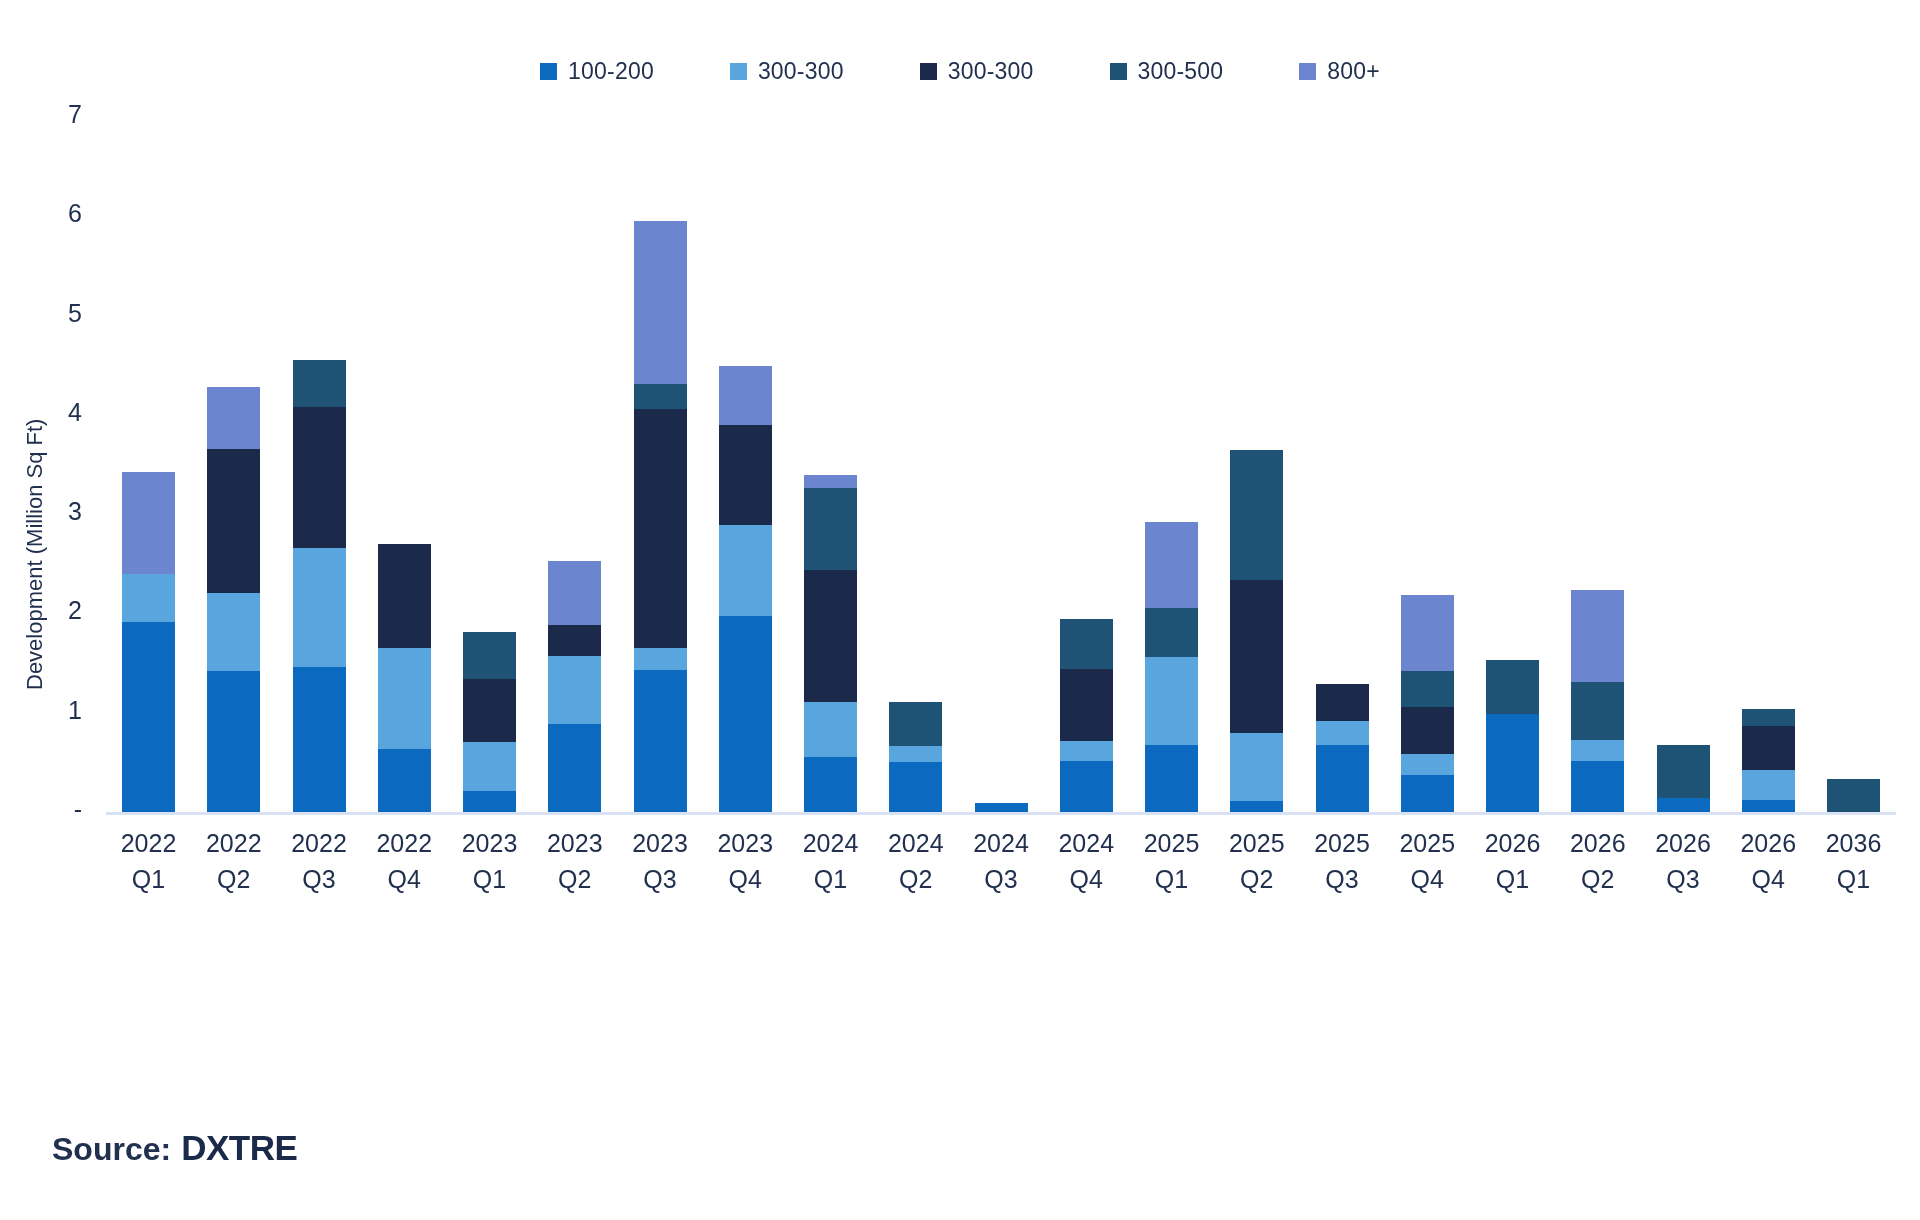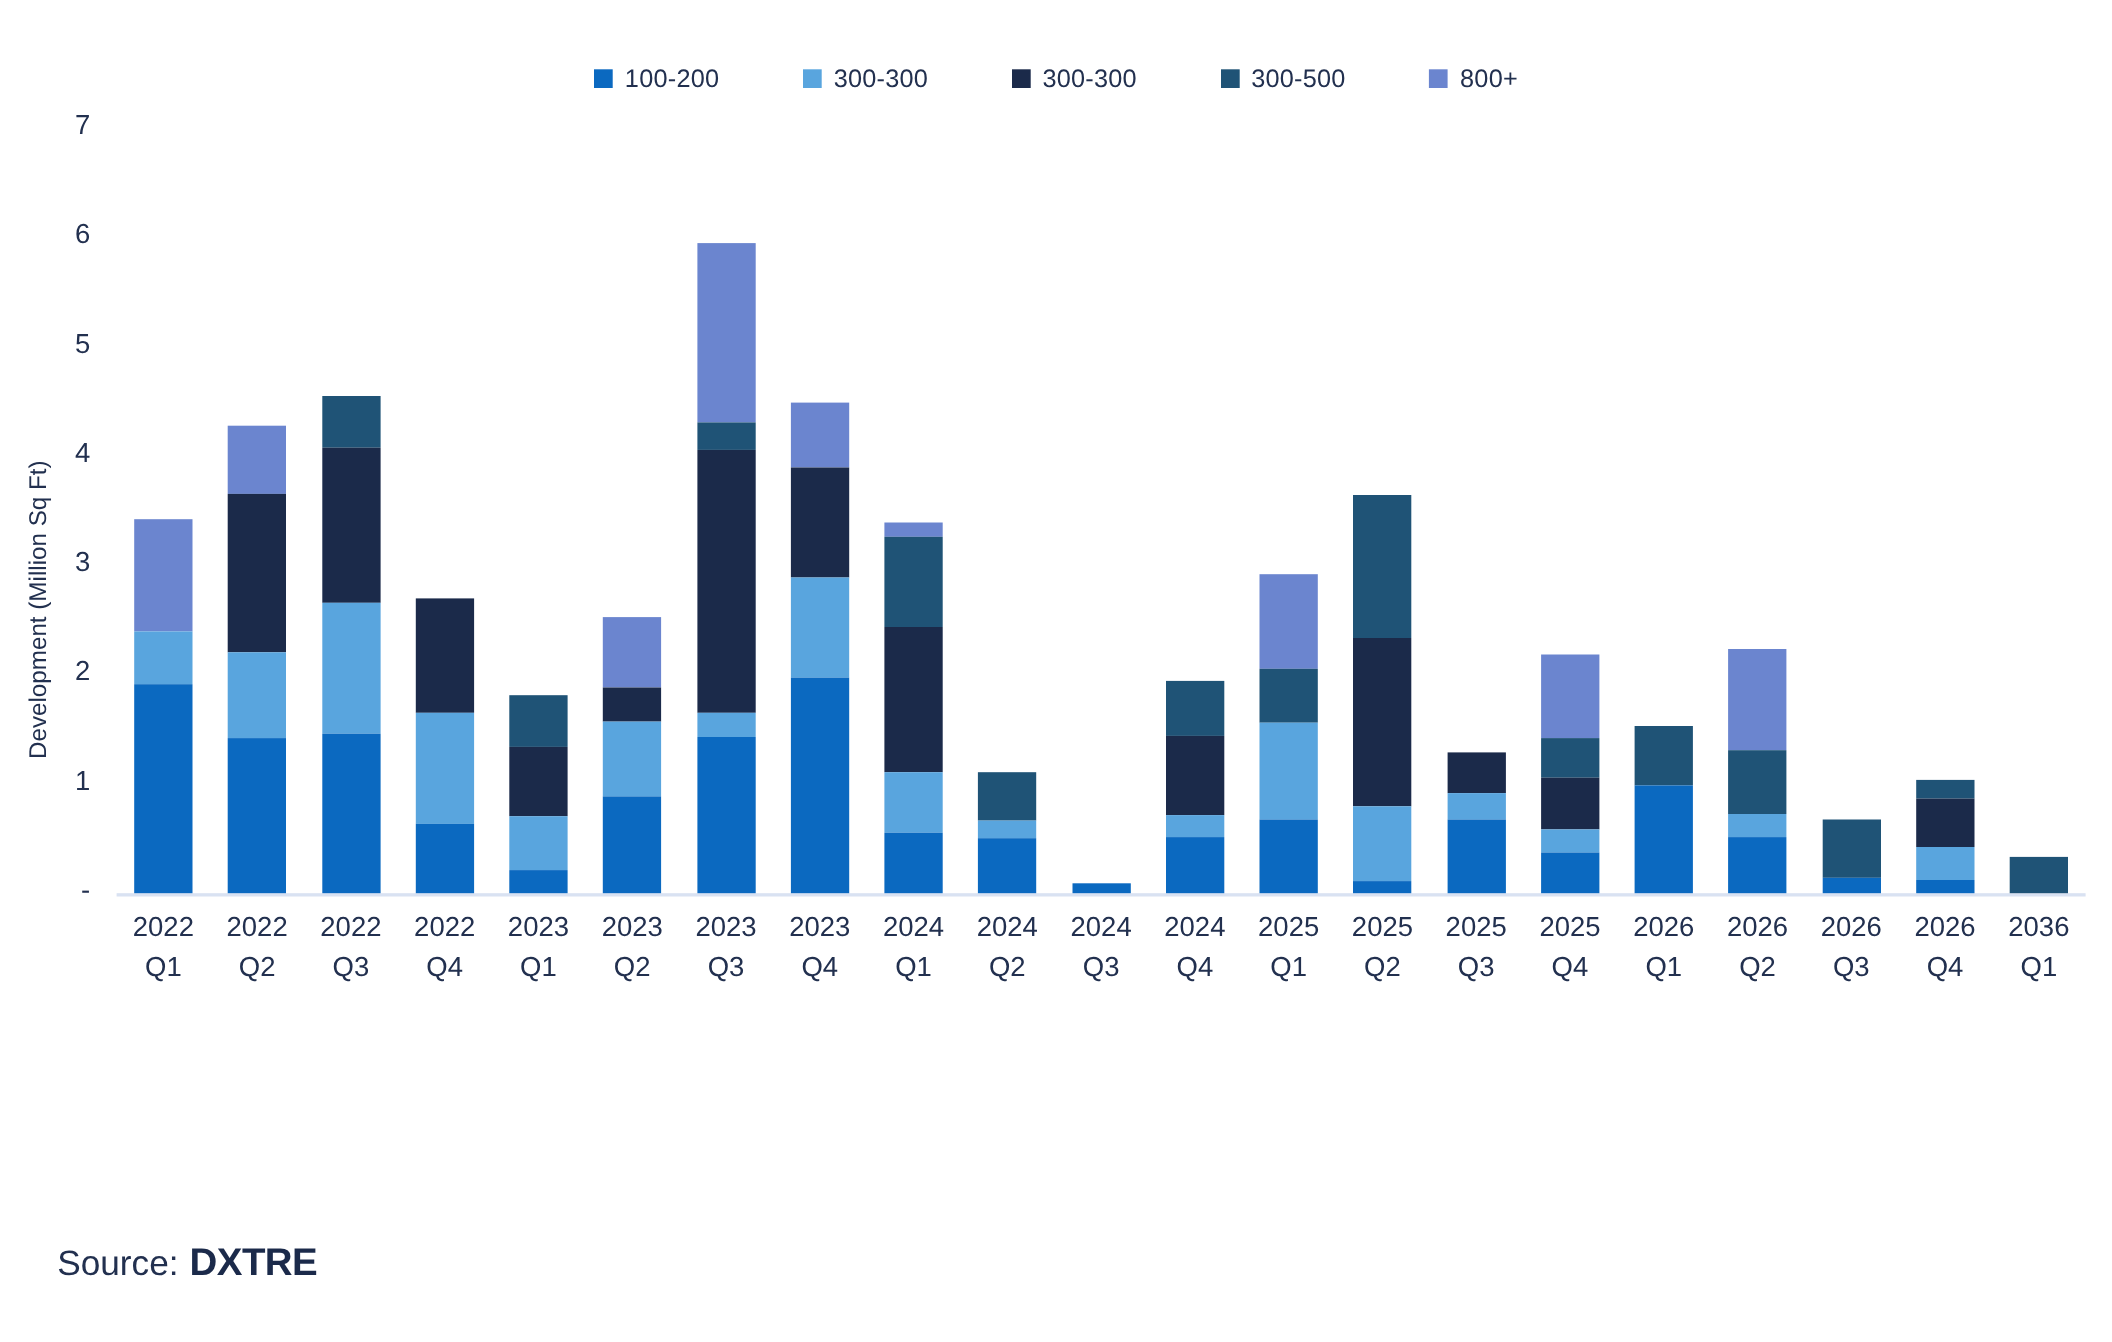--- a/index.html
+++ b/index.html
@@ -146,21 +146,21 @@
     position: absolute;
     left: 52px;
     top: 1128px;
     display: flex;
     align-items: baseline;
     gap: 10px;
   }
   #source-label {
     font-size: 32px;
     color: #22304F;
-    font-weight: 400;
+    font-weight: 700;
   }
   #brand {
     font-size: 35px;
     color: #1B2A4A;
     font-weight: bold;
     letter-spacing: -0.5px;
   }
 </style>
 </head>
 <body>

